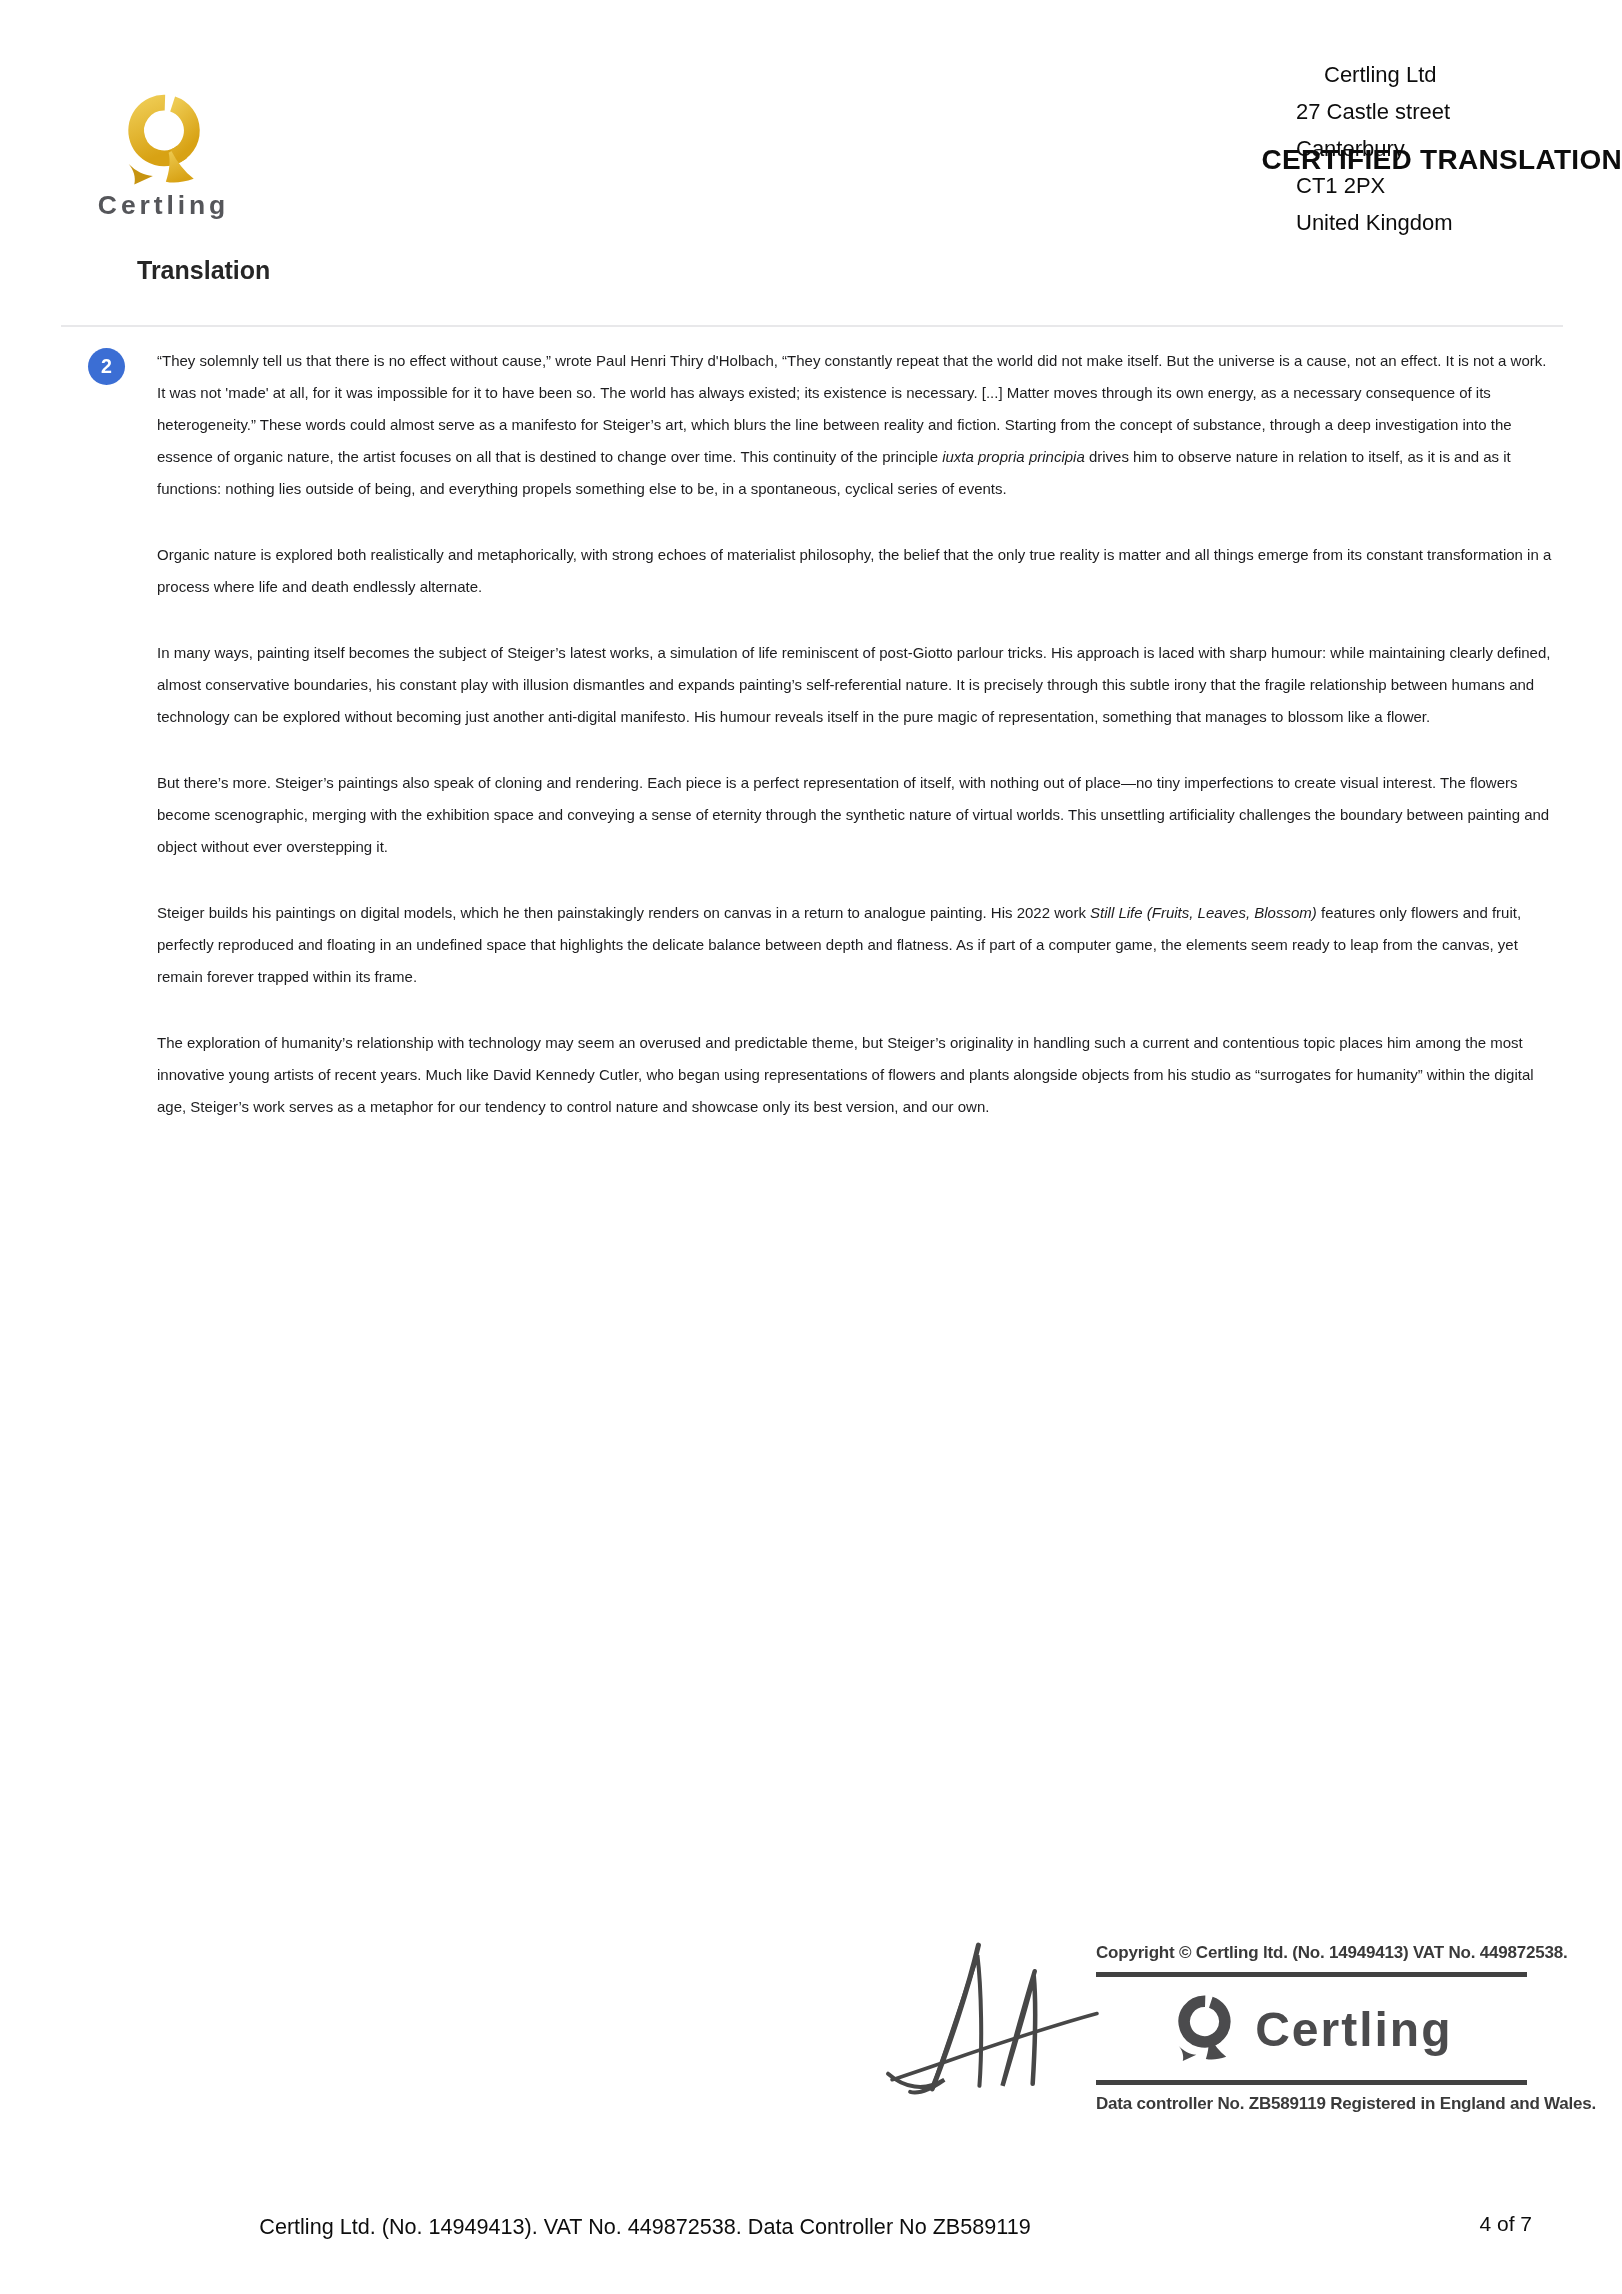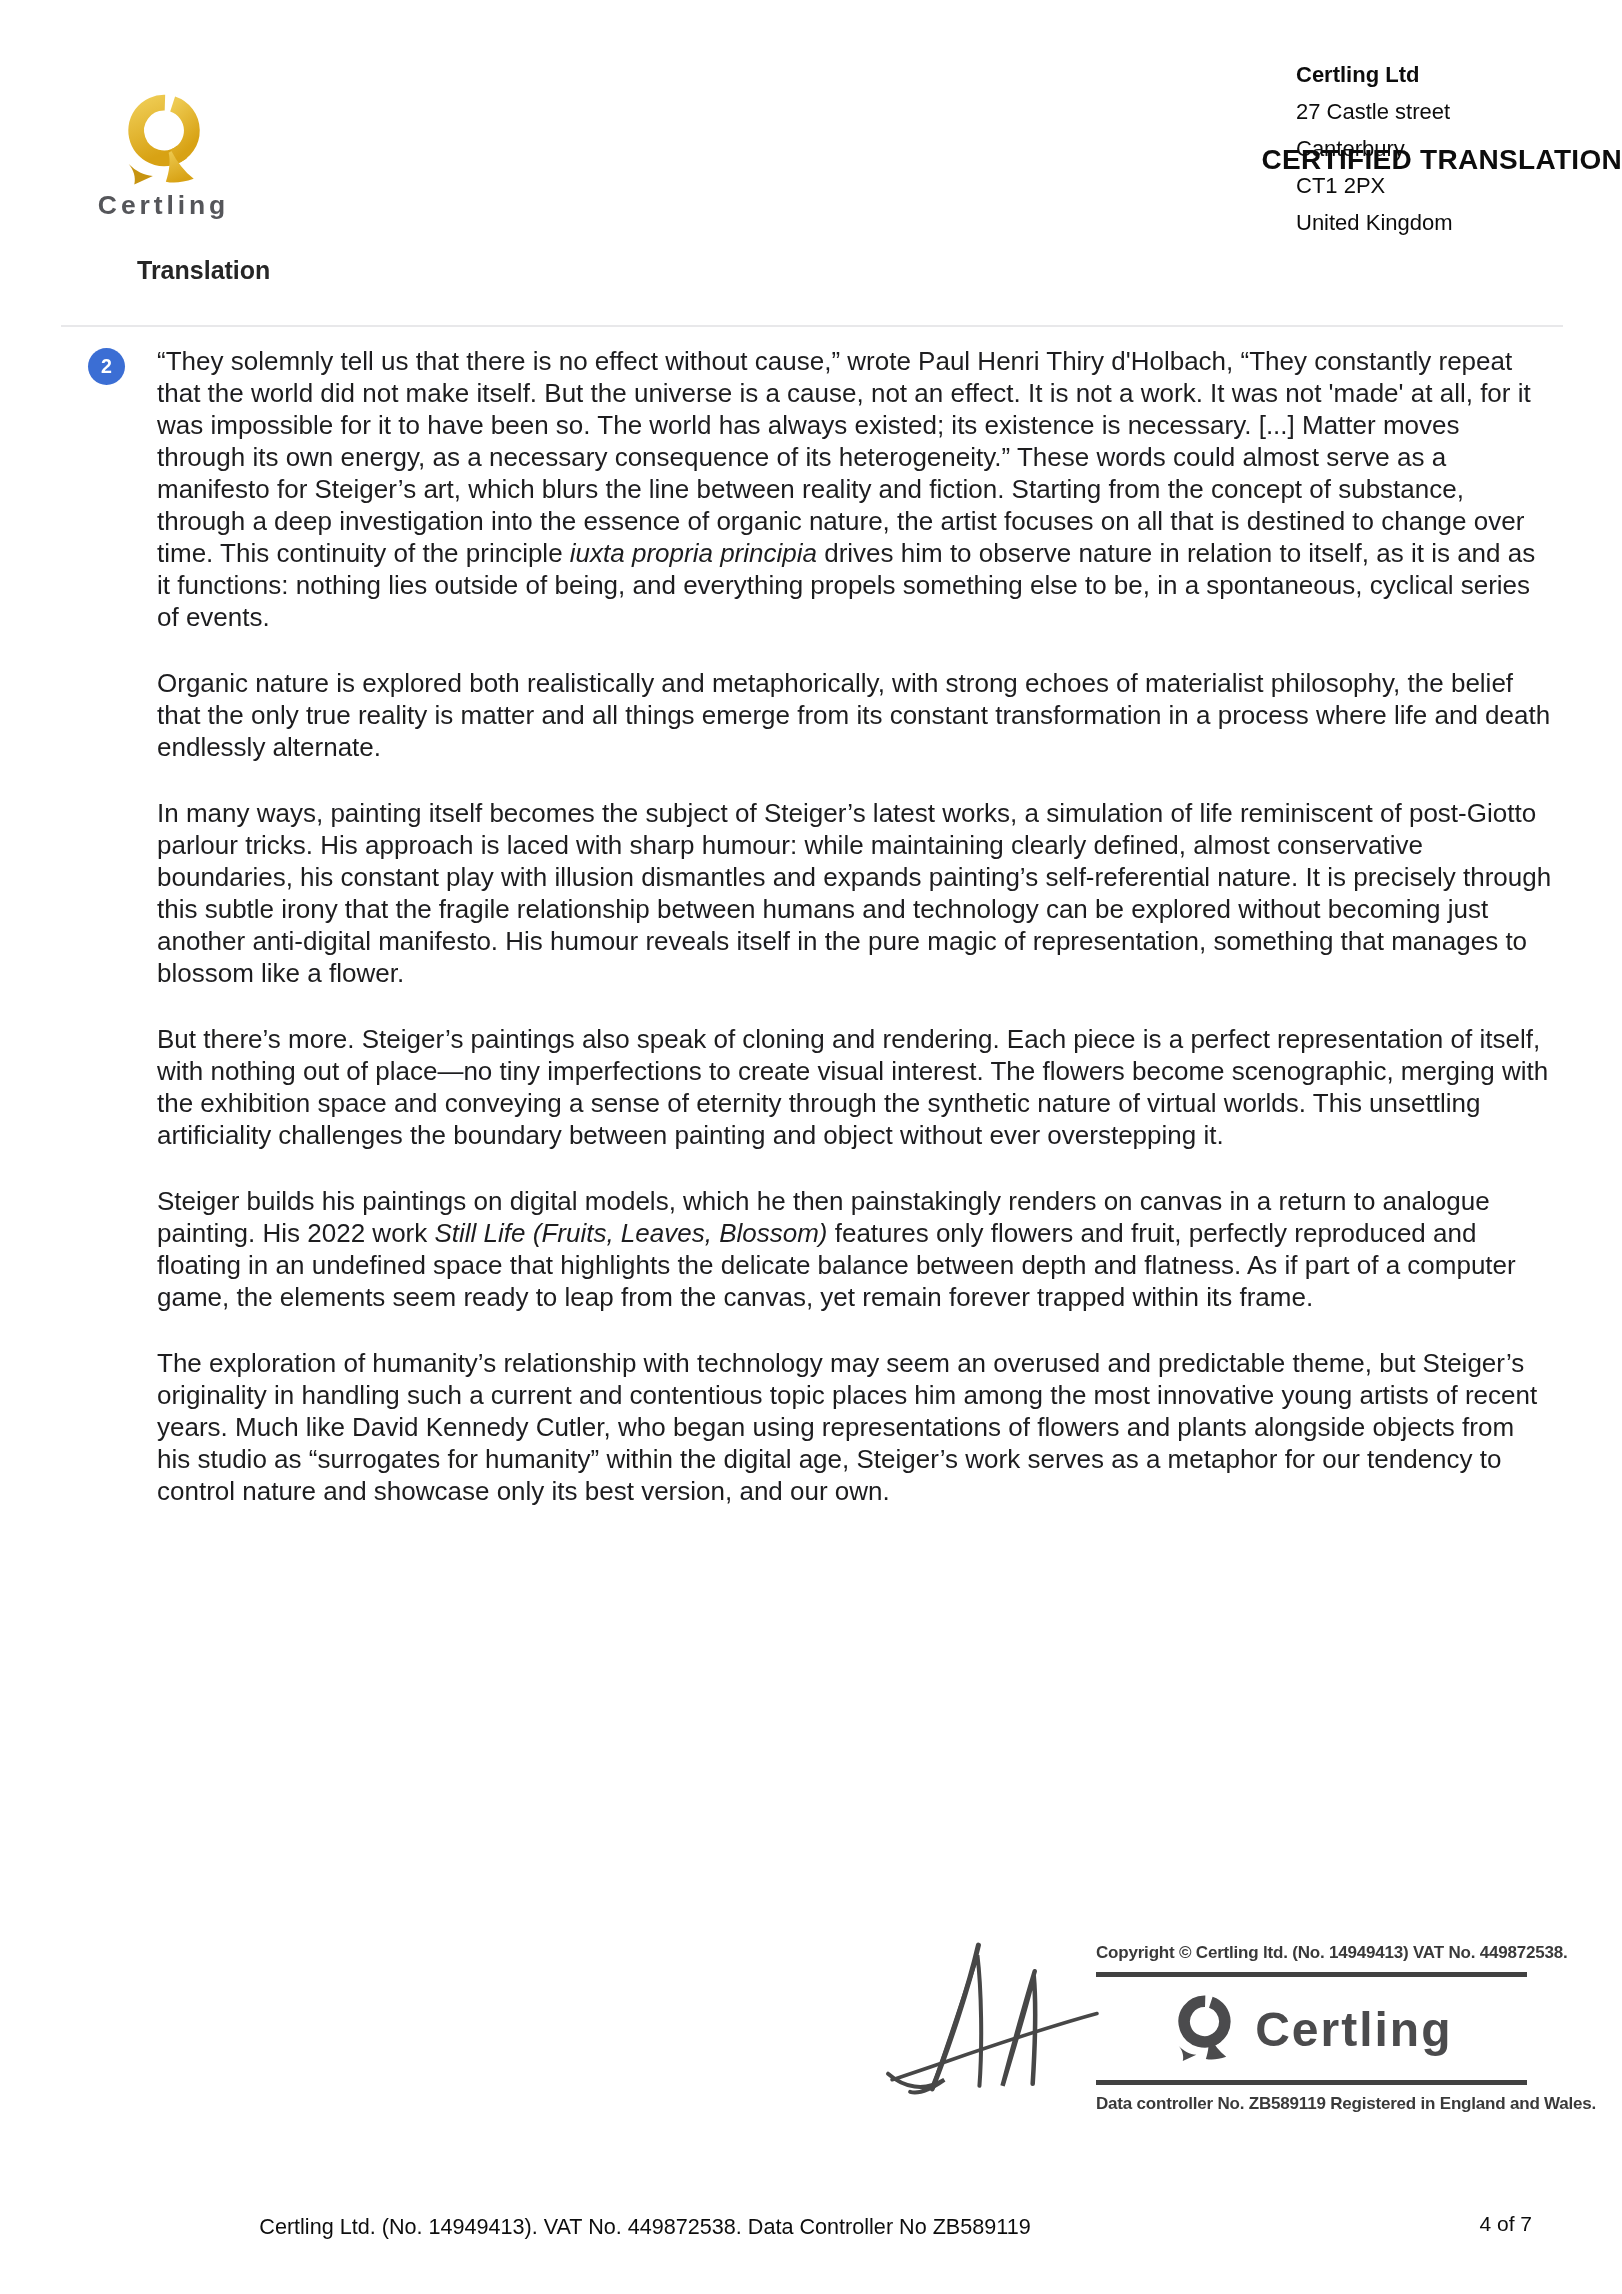--- a/index.html
+++ b/index.html
@@ -14,29 +14,29 @@
   }
 
   
   .logo-block { position: absolute; left: 90px; top: 86px; width: 147px; text-align: center; }
   .logo-block svg { width: 94px; height: 104px; display: block; margin: 0 auto; }
   .logo-brand { margin-top: 0px; font-size: 26.5px; font-weight: bold; color: #55565a; letter-spacing: 3.9px; }
   .doc-label { position: absolute; left: 137px; top: 256px; font-size: 25px; font-weight: bold; color: #262626; }
   .page-title { position: absolute; left: 0; top: 144px; width: 1622px; text-align: right;
     font-size: 28px; font-weight: bold; color: #0d0d0d; letter-spacing: 0.3px; }
   .address-block { position: absolute; left: 1296px; top: 56px; font-size: 22px; line-height: 37px; color: #0d0d0d; }
-  .address-name { font-weight: bold; }
+  .address-name { font-weight: normal; margin-left: 28px; }
   .header-divider { position: absolute; left: 61px; top: 325px; width: 1502px; height: 2px; background: #e8e8ea; }
 
   
   .item-badge { position: absolute; left: 88px; top: 348px; width: 37px; height: 37px; border-radius: 50%;
     background: #3b6ed4; color: #ffffff; font-size: 19.6px; font-weight: bold;
     display: flex; align-items: center; justify-content: center; }
   .content { position: absolute; left: 157px; top: 345px; width: 1397px;
-    font-size: 26px; line-height: 32px; color: #1d1d1f; }
+    font-size: 15px; line-height: 32px; color: #1d1d1f; }
   .content p { margin: 0 0 34px 0; }
   .content em { font-style: italic; }
 
   
   .signature { position: absolute; left: 882px; top: 1933px; width: 221px; height: 176px; }
   .signature svg { width: 100%; height: 100%; }
   .stamp { position: absolute; left: 1096px; top: 1943px; width: 431px; text-align: center; color: #3a3a3a; }
   .stamp-text { font-size: 17px; letter-spacing: -0.2px; white-space: nowrap; font-weight: bold; }
   .stamp-rule { height: 4.9px; background: #414141; margin: 8.8px 0; }
   .stamp-logo-row { display: flex; align-items: center; justify-content: center; gap: 15.7px; padding: 3.9px 0 2px 0; }

